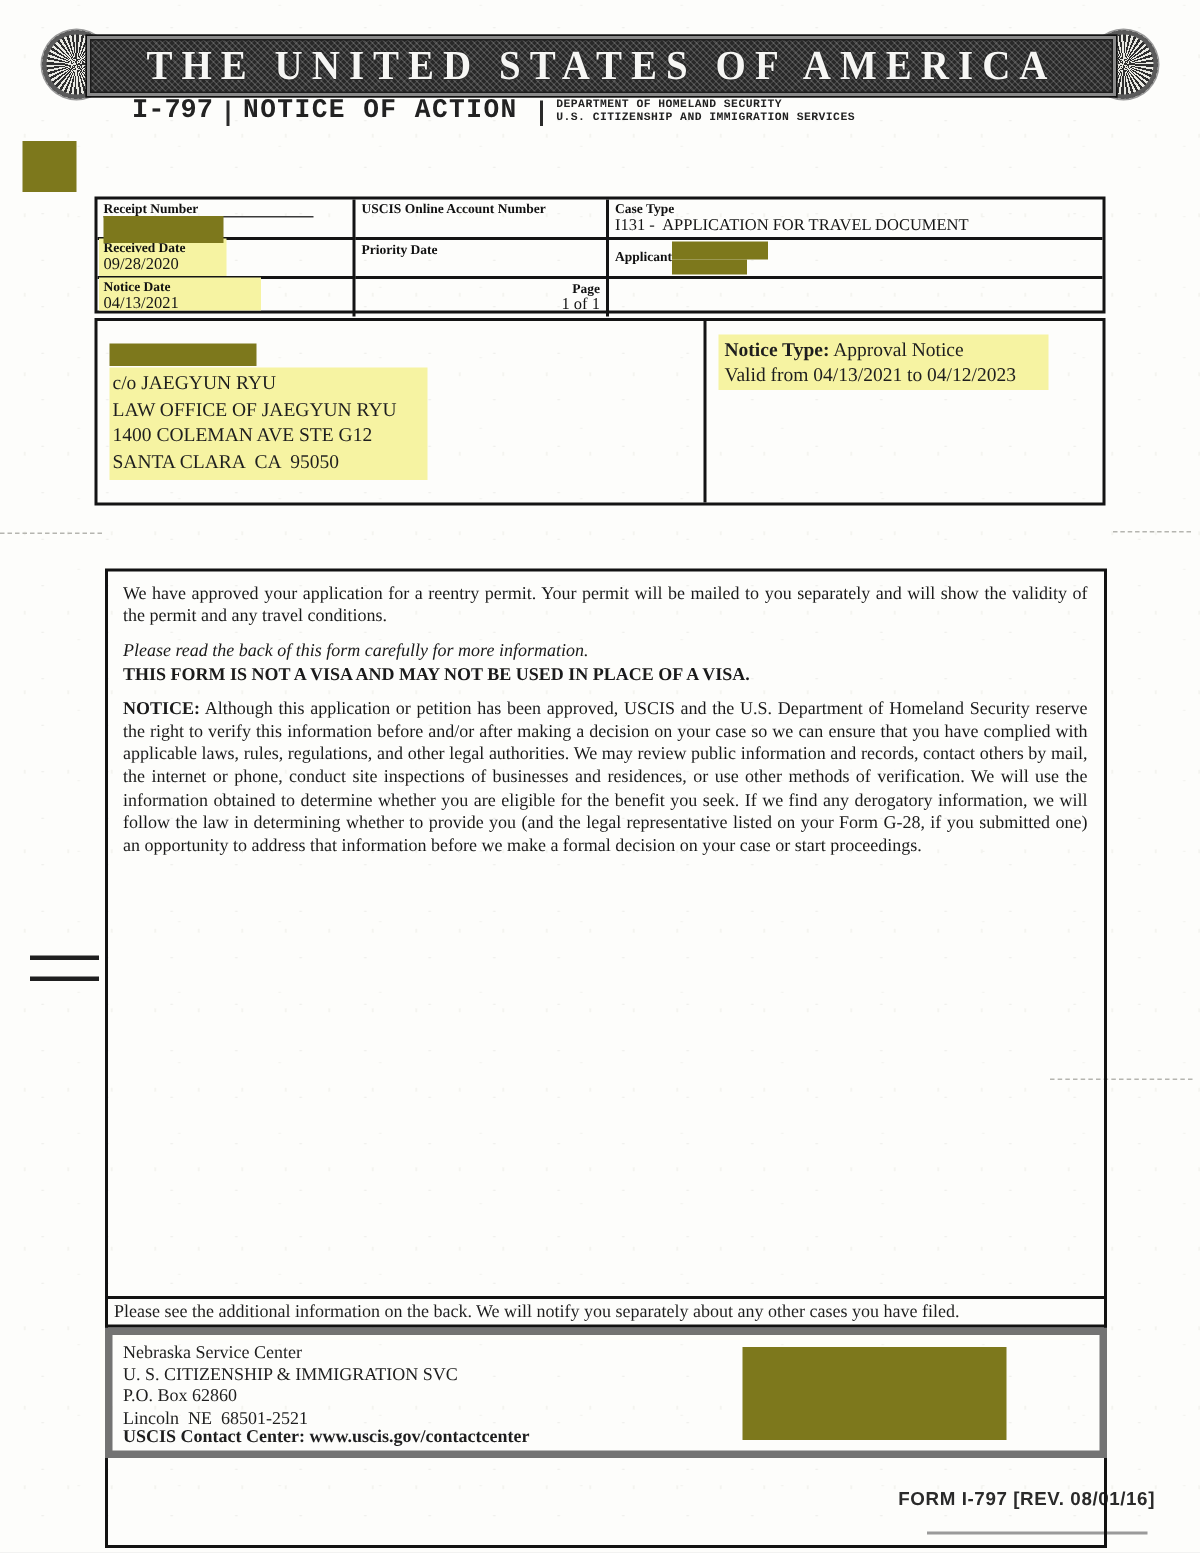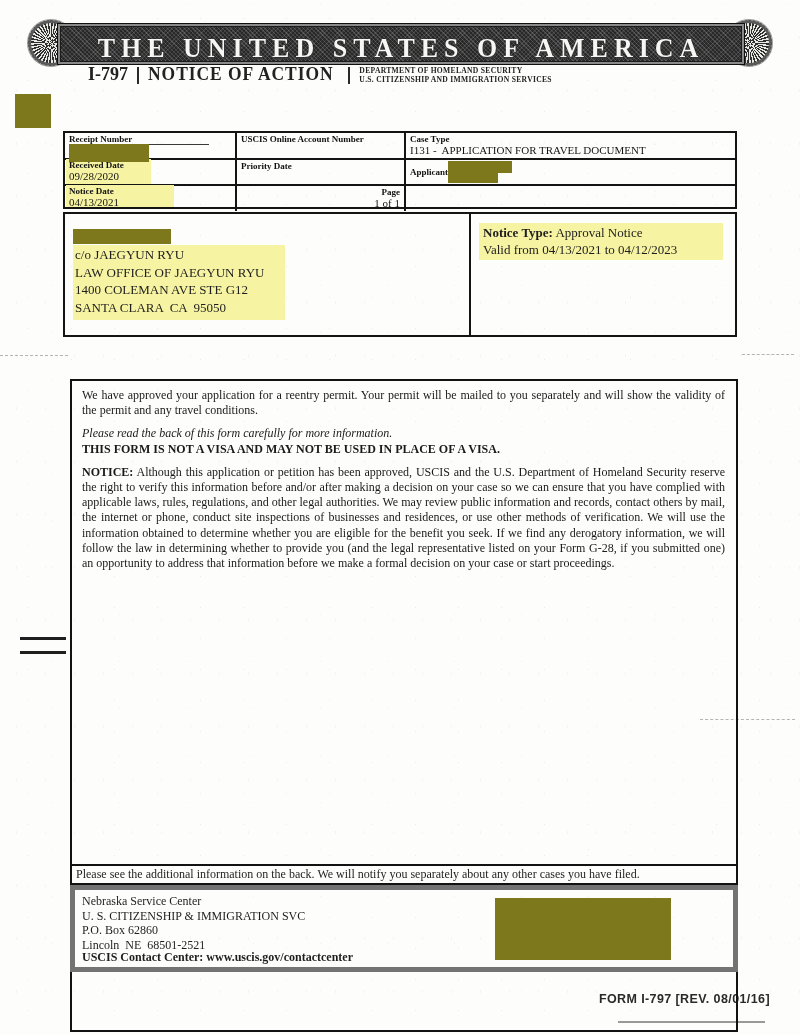--- a/index.html
+++ b/index.html
@@ -19,38 +19,38 @@
   }
   
   .banner-bar{
     position:absolute;left:57px;top:23px;width:686px;height:40px;
     background-color:#282828;
     background-image:
       repeating-linear-gradient(45deg, rgba(255,255,255,.16) 0 1px, transparent 1px 3px),
       repeating-linear-gradient(-45deg, rgba(255,255,255,.10) 0 1px, transparent 1px 3px);
     border:1px solid #101010;
     box-shadow:inset 0 0 0 2px #8a8a8a, inset 0 0 0 3px #1c1c1c;
-    display:flex;align-items:flex-end;justify-content:center;z-index:2;
+    display:flex;align-items:center;justify-content:center;z-index:2;
   }
   .banner-title{
     font-weight:bold;font-size:26px;letter-spacing:6px;white-space:nowrap;
     color:#f6f6f4;text-shadow:0 0 1px #000,1px 1px 0 #3a3a3a;
     transform:scaleY(1.06);
   }
   .rosette{
     position:absolute;width:46px;height:46px;border-radius:50%;z-index:1;
     background:repeating-conic-gradient(#2f2f2f 0deg 5deg,#e9e9e3 5deg 10deg);
     box-shadow:inset 0 0 0 3px #5a5a5a, 0 0 0 1px #999;
   }
   .rosette.left{left:28px;top:20px;}
   .rosette.right{left:726px;top:20px;}
   
   .form-head{
     position:absolute;left:88px;top:64px;display:flex;align-items:flex-end;
-    font-family:Liberation Serif, serif;font-weight:bold;color:#222;
+    font-family:Liberation Mono, monospace;font-weight:bold;color:#222;
   }
   .form-code{font-size:18px;letter-spacing:0px;line-height:20px;}
   .head-sep{width:2px;background:#2a2a2a;height:17px;margin:1px 9px 0 9px;}
   .form-title{font-size:18px;letter-spacing:1px;line-height:20px;transform:scaleX(.97);transform-origin:left;}
   .agency{font-size:7.6px;line-height:9px;letter-spacing:.3px;margin-top:1px;white-space:nowrap;}
   
   .redact{position:absolute;background:#7d781c;z-index:3;}
   .hl{background:#f6f3a2;}
   
   .info-table{
@@ -72,21 +72,21 @@
     border:2px solid #141414;box-sizing:border-box;z-index:1;
   }
   .addr-divider{position:absolute;left:404px;top:0;width:2px;height:100%;background:#141414;}
   .addr-redact{position:absolute;left:8px;top:15px;width:98px;height:15px;}
   .addr-block{
     position:absolute;left:8px;top:31px;width:212px;padding:1px 2px 4px 2px;
     font-size:13px;line-height:17.5px;box-sizing:border-box;
   }
   .addr-line{white-space:pre;}
   .notice-hl{
-    position:absolute;left:414px;top:9px;width:244px;padding:2px 4px;
+    position:absolute;left:414px;top:9px;width:220px;padding:2px 4px;
     font-size:13px;line-height:16.5px;box-sizing:border-box;
   }
   
   .body-box{
     position:absolute;left:70px;top:343px;width:668px;height:653px;
     border:2px solid #121212;box-sizing:border-box;
     padding:7px 11px 0 10px;z-index:1;margin-top:36px;
   }
   .para{font-size:12px;line-height:15.2px;text-align:justify;margin:0 0 8px 0;color:#1a1a1a;}
   .para.tight{margin-bottom:0;font-style:italic;}

